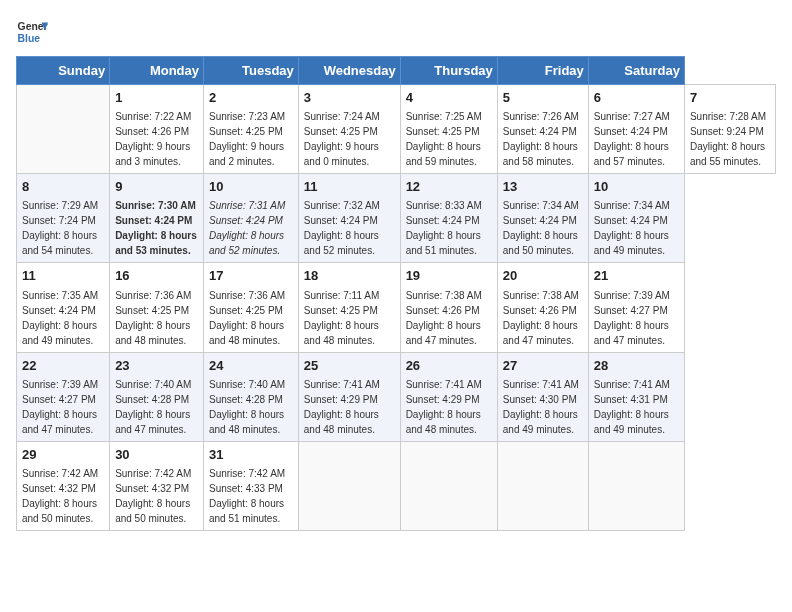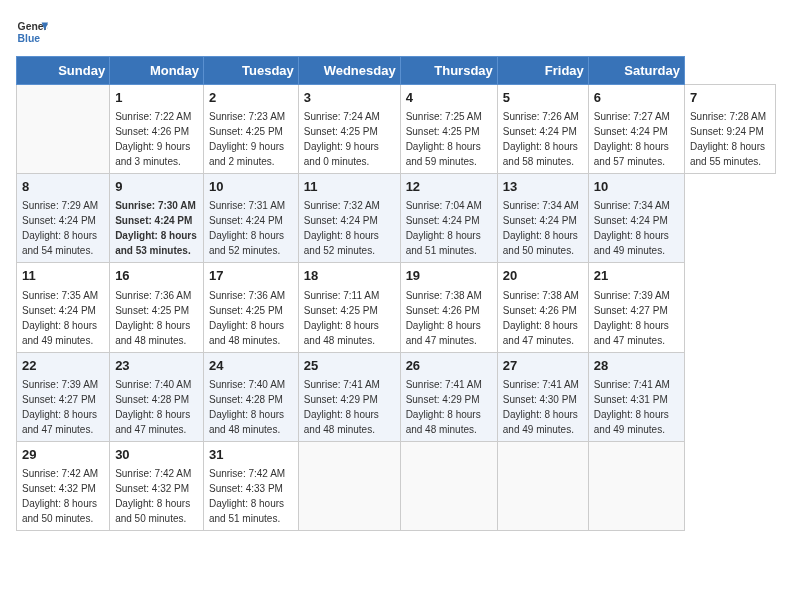--- a/index.html
+++ b/index.html
@@ -129,32 +129,32 @@
 Daylight: 8 hours and 58 minutes.</span></td>
         <td><span class="day-number">6</span><span class="day-detail" style="white-space: pre-line;">Sunrise: 7:27 AM
 Sunset: 4:24 PM
 Daylight: 8 hours and 57 minutes.</span></td>
         <td><span class="day-number">7</span><span class="day-detail" style="white-space: pre-line;">Sunrise: 7:28 AM
 Sunset: 9:24 PM
 Daylight: 8 hours and 55 minutes.</span></td>
       </tr>
       <tr>
         <td><span class="day-number">8</span><span class="day-detail" style="white-space: pre-line;">Sunrise: 7:29 AM
-Sunset: 4:24 PM
+Sunset: 7:24 PM
 Daylight: 8 hours and 54 minutes.</span></td>
         <td><span class="day-number">9</span><span class="day-detail" style="white-space: pre-line; font-weight: bold;">Sunrise: 7:30 AM
 Sunset: 4:24 PM
 Daylight: 8 hours and 53 minutes.</span></td>
-        <td><span class="day-number">10</span><span class="day-detail" style="white-space: pre-line;">Sunrise: 7:31 AM
+        <td><span class="day-number">10</span><span class="day-detail" style="white-space: pre-line; font-style: italic;">Sunrise: 7:31 AM
 Sunset: 4:24 PM
 Daylight: 8 hours and 52 minutes.</span></td>
         <td><span class="day-number">11</span><span class="day-detail" style="white-space: pre-line;">Sunrise: 7:32 AM
 Sunset: 4:24 PM
 Daylight: 8 hours and 52 minutes.</span></td>
-        <td><span class="day-number">12</span><span class="day-detail" style="white-space: pre-line;">Sunrise: 7:04 AM
+        <td><span class="day-number">12</span><span class="day-detail" style="white-space: pre-line;">Sunrise: 8:33 AM
 Sunset: 4:24 PM
 Daylight: 8 hours and 51 minutes.</span></td>
         <td><span class="day-number">13</span><span class="day-detail" style="white-space: pre-line;">Sunrise: 7:34 AM
 Sunset: 4:24 PM
 Daylight: 8 hours and 50 minutes.</span></td>
         <td><span class="day-number">10</span><span class="day-detail" style="white-space: pre-line;">Sunrise: 7:34 AM
 Sunset: 4:24 PM
 Daylight: 8 hours and 49 minutes.</span></td>
       </tr>
       <tr>

